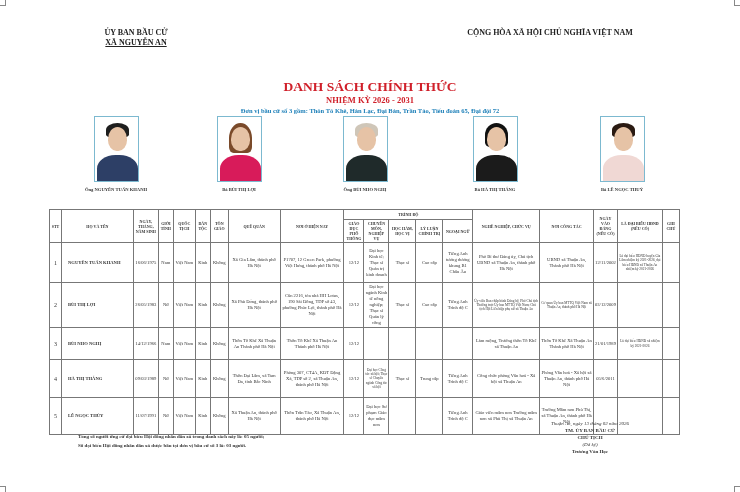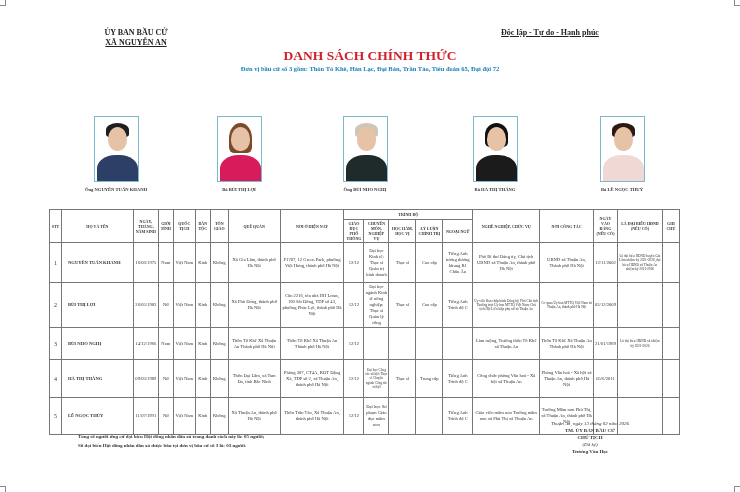--- a/index.html
+++ b/index.html
@@ -10,21 +10,21 @@
   .corner.tr { right: 0; top: 0; border-width: 0 0 1px 1px; }
   .corner.bl { left: 0; bottom: 0; border-width: 1px 1px 0 0; }
   .corner.br { right: 0; bottom: 0; border-width: 1px 0 0 1px; }
 
   .hdr-left { position: absolute; left: 88px; top: 28px; width: 96px; text-align: center; font-size: 8px; font-weight: bold; line-height: 10px; }
   .hdr-left .u { text-decoration: underline; }
   .hdr-right { position: absolute; left: 450px; top: 28px; width: 200px; text-align: center; font-size: 8px; font-weight: bold; line-height: 10px; }
   .hdr-right .u { text-decoration: underline; }
 
   .title-block { position: absolute; left: 0; top: 48px; width: 740px; text-align: center; }
-  .t1 { color: #d0202a; font-weight: bold; font-size: 13.5px; line-height: 16px; }
+  .t1 { color: #d0202a; font-weight: bold; font-size: 13.5px; line-height: 16px; margin-top: 31px; }
   .t2 { color: #d0202a; font-weight: bold; font-size: 8.5px; line-height: 11px; }
   .t3 { color: #d0202a; font-weight: bold; font-size: 8.5px; line-height: 11px; }
   .t4 { color: #1c7fb8; font-weight: bold; font-size: 6.5px; line-height: 10px; }
 
   .photos { position: absolute; top: 116px; left: 0; width: 740px; height: 80px; }
   .cand { position: absolute; width: 90px; text-align: center; }
   .photo { width: 45px; height: 66px; margin: 0 auto; border: 1px solid #7cb9d0; position: relative; overflow: hidden; background: #fff; }
   .photo .head { position: absolute; left: 13px; top: 10px; width: 19px; height: 24px; border-radius: 50% 50% 45% 45%; background: #e6c3a6; }
   .photo .hair { position: absolute; left: 11px; top: 6px; width: 23px; height: 14px; border-radius: 50% 50% 20% 20%; }
   .photo .body { position: absolute; left: 2px; top: 38px; width: 41px; height: 30px; border-radius: 45% 45% 0 0; }
@@ -55,25 +55,26 @@
 <div class="corner tr"></div>
 <div class="corner bl"></div>
 <div class="corner br"></div>
 
 <div class="hdr-left">
   <div>ỦY BAN BẦU CỬ</div>
   <div class="u">XÃ NGUYỄN AN</div>
 </div>
 
 <div class="hdr-right">
-  <div class="u">Độc lập - Tự do - Hạnh phúc</div>
+  <div>CỘNG HÒA XÃ HỘI CHỦ NGHĨA VIỆT NAM</div>
 </div>
 
 <div class="title-block">
   <div class="t1">DANH SÁCH CHÍNH THỨC</div>
+  <div class="t3">NHIỆM KỲ 2026 - 2031</div>
   <div class="t4">Đơn vị bầu cử số 3 gồm: Thôn Tô Khê, Hàn Lạc, Đại Bàn, Trần Táo, Tiểu đoàn 65, Đại đội 72</div>
 </div>
 
 <div class="photos">
   <div class="cand" style="left:71px;">
     <div class="photo">
       <div class="body" style="background:#2d3f66;"></div>
       <div class="hair" style="background:#1e1e1e;"></div>
       <div class="head"></div>
     </div>

